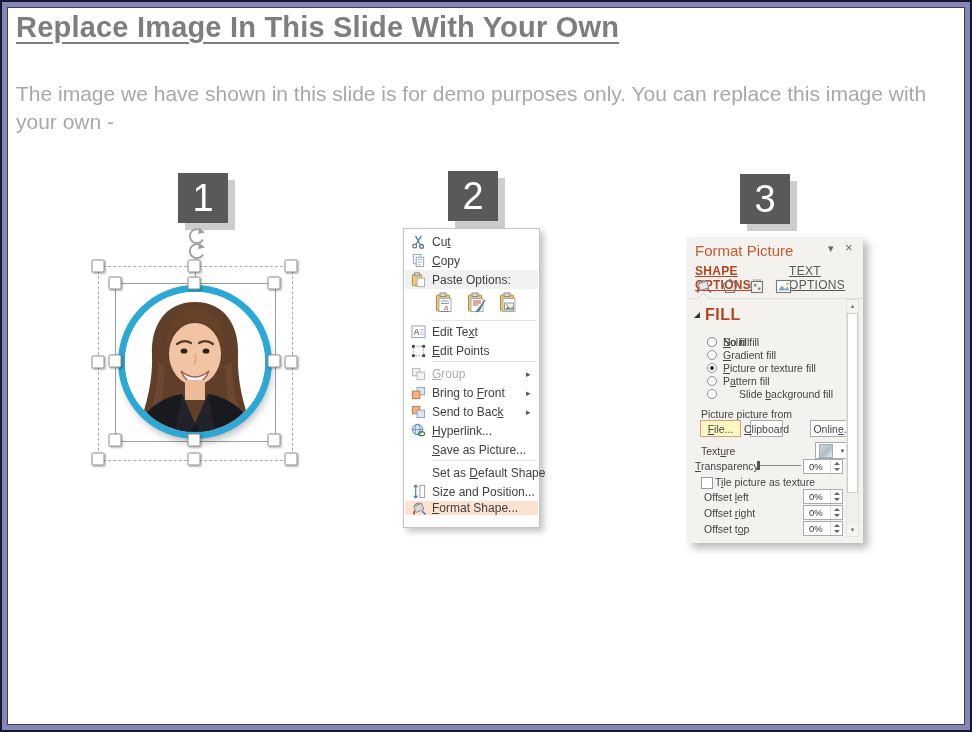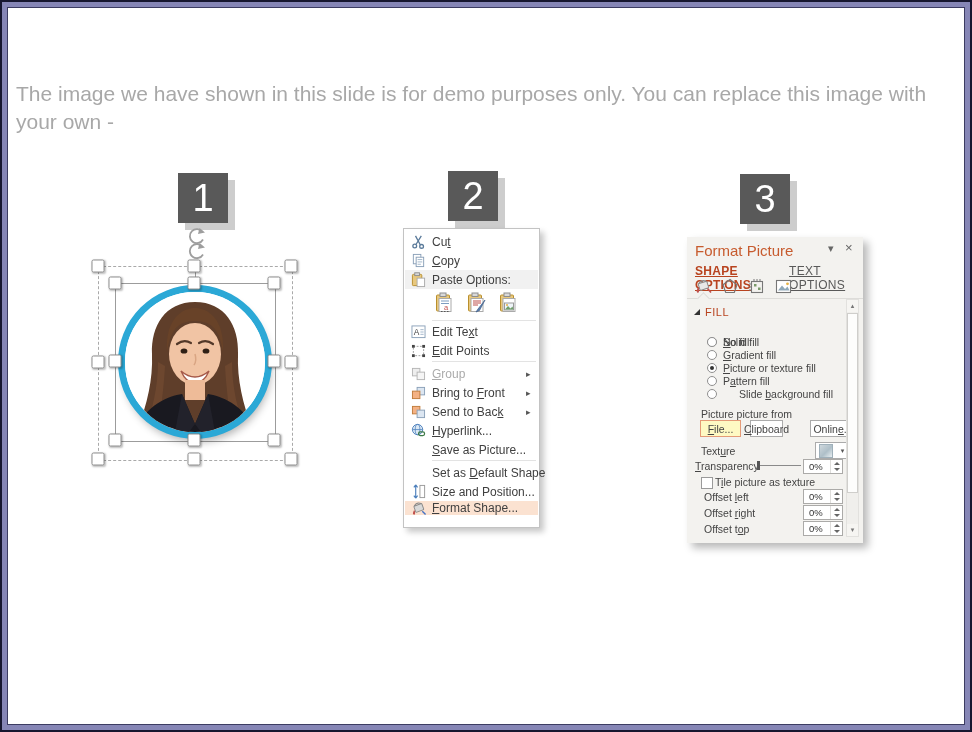--- a/index.html
+++ b/index.html
@@ -52,21 +52,21 @@
   .fp-tabs{position:absolute;left:8px;top:27px;display:flex;gap:11px;}
   .fp-tab{font-size:12px;font-weight:bold;letter-spacing:.3px;text-decoration:underline;}
   .fp-tab.active{color:#b8431f;}
   .fp-tab.idle{color:#595959;font-weight:normal;}
   .fp-icons{position:absolute;left:8px;top:41px;display:flex;gap:10px;align-items:center;}
   .fp-sep{position:absolute;left:0;right:0;top:61px;height:1px;background:#dddcd9;}
   .fp-notch{position:absolute;left:12px;top:57px;width:8px;height:8px;background:#f3f2ef;
             border-left:1px solid #dddcd9;border-top:1px solid #dddcd9;transform:rotate(45deg);}
   .fill-hdr{position:absolute;left:7px;top:69px;display:flex;align-items:center;gap:5px;}
   .fill-tri{width:0;height:0;border-left:6px solid transparent;border-bottom:6px solid #333;}
-  .fill-lbl{font-size:11px;font-weight:normal;color:#b8431f;letter-spacing:.5px;}
+  .fill-lbl{font-size:16px;font-weight:bold;color:#b8431f;letter-spacing:.5px;}
   .radio-row{position:absolute;left:20px;display:flex;align-items:center;gap:6px;height:12px;}
   .radio{width:10px;height:10px;border:1px solid #909090;border-radius:50%;background:#fff;
          box-sizing:border-box;position:relative;flex:0 0 10px;}
   .radio.checked::after{content:"";position:absolute;left:2px;top:2px;width:4px;height:4px;
          border-radius:50%;background:#333;}
   .fp-row-label{position:absolute;font-size:10.5px;color:#444;white-space:nowrap;}
   .fp-btn{position:absolute;height:17px;background:#fff;border:1px solid #ababab;font-size:10.5px;
           color:#444;display:flex;align-items:center;justify-content:center;box-sizing:border-box;}
   .fp-btn.hot{background:#fef9c3;border-color:#e49a77;}
   .tex-drop{position:absolute;left:128px;top:205px;width:38px;height:17px;background:#fff;
@@ -90,20 +90,21 @@
   .sb-thumb{position:absolute;left:0;top:13px;width:11px;height:180px;background:#fdfdfc;border:1px solid #cfcecb;box-sizing:border-box;}
 </style>
 </head>
 <body>
 
 <div class="slide">
   <div class="frame-outer"></div>
   <div class="frame-mid"></div>
   <div class="frame-inner"></div>
 
+  <div class="page-title">Replace Image In This Slide With Your Own</div>
   <div class="page-desc">The image we have shown in this slide is for demo purposes only. You can replace this image with your own -</div>
 
   <div class="badge" style="left:178px;top:173px;">
     <span>1</span>
     </div>
   <div class="badge" style="left:448px;top:171px;">
     <span>2</span>
     </div>
   <div class="badge" style="left:740px;top:174px;">
     <span>3</span>

